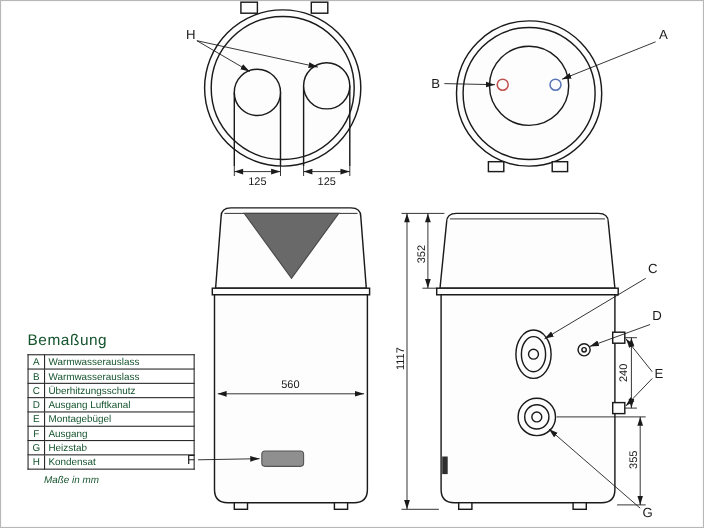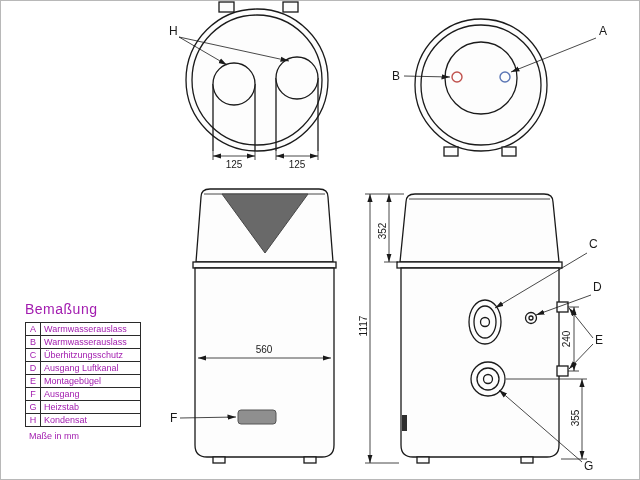--- a/index.html
+++ b/index.html
@@ -15,27 +15,27 @@
   .triangle     { fill:var(--triangle,#696969); stroke:#474747; stroke-width:1; }
   .display      { fill:var(--display,#8f8f8f); stroke:#555; stroke-width:1; }
   .port-hot     { fill:none; stroke:var(--hot-port,#c0524e); stroke-width:1.4; }
   .port-cold    { fill:none; stroke:var(--cold-port,#5b76b5); stroke-width:1.4; }
   .vent         { fill:#2e2e2e; }
 
   text { fill:var(--line,#1a1a1a); }
   .dim-text { font-size:10px; }
   .callout  { font-size:12px; }
 
-  .legend { position:absolute; left:24px; top:300px; width:116px; color:#a21caf; }
+  .legend { position:absolute; left:24px; top:300px; width:152px; color:#14532d; }
   .legend-title { font-size:14px; margin-bottom:5px; letter-spacing:.5px; }
   .legend-table { border-collapse:collapse; width:100%; }
   .legend-table td { border:1px solid #2a2a2a; font-size:9px; padding:1px 3px;
                      height:12px; white-space:nowrap; }
   .legend-table td.k { width:15px; text-align:center; }
-  .legend-note { font-size:9px; margin:4px 0 0 4px; }
+  .legend-note { font-size:9px; margin:4px 0 0 15px;font-style:italic; }
 </style>
 </head>
 <body>
 
 <div class="canvas">
 
 <svg width="640" height="480" viewBox="0 0 640 480">
   <defs>
     <marker id="ae" markerWidth="9" markerHeight="7" refX="8.5" refY="3" orient="auto" markerUnits="userSpaceOnUse">
       <path d="M0,0.4 L8.5,3 L0,5.6 Z" fill="#1a1a1a"></path>

